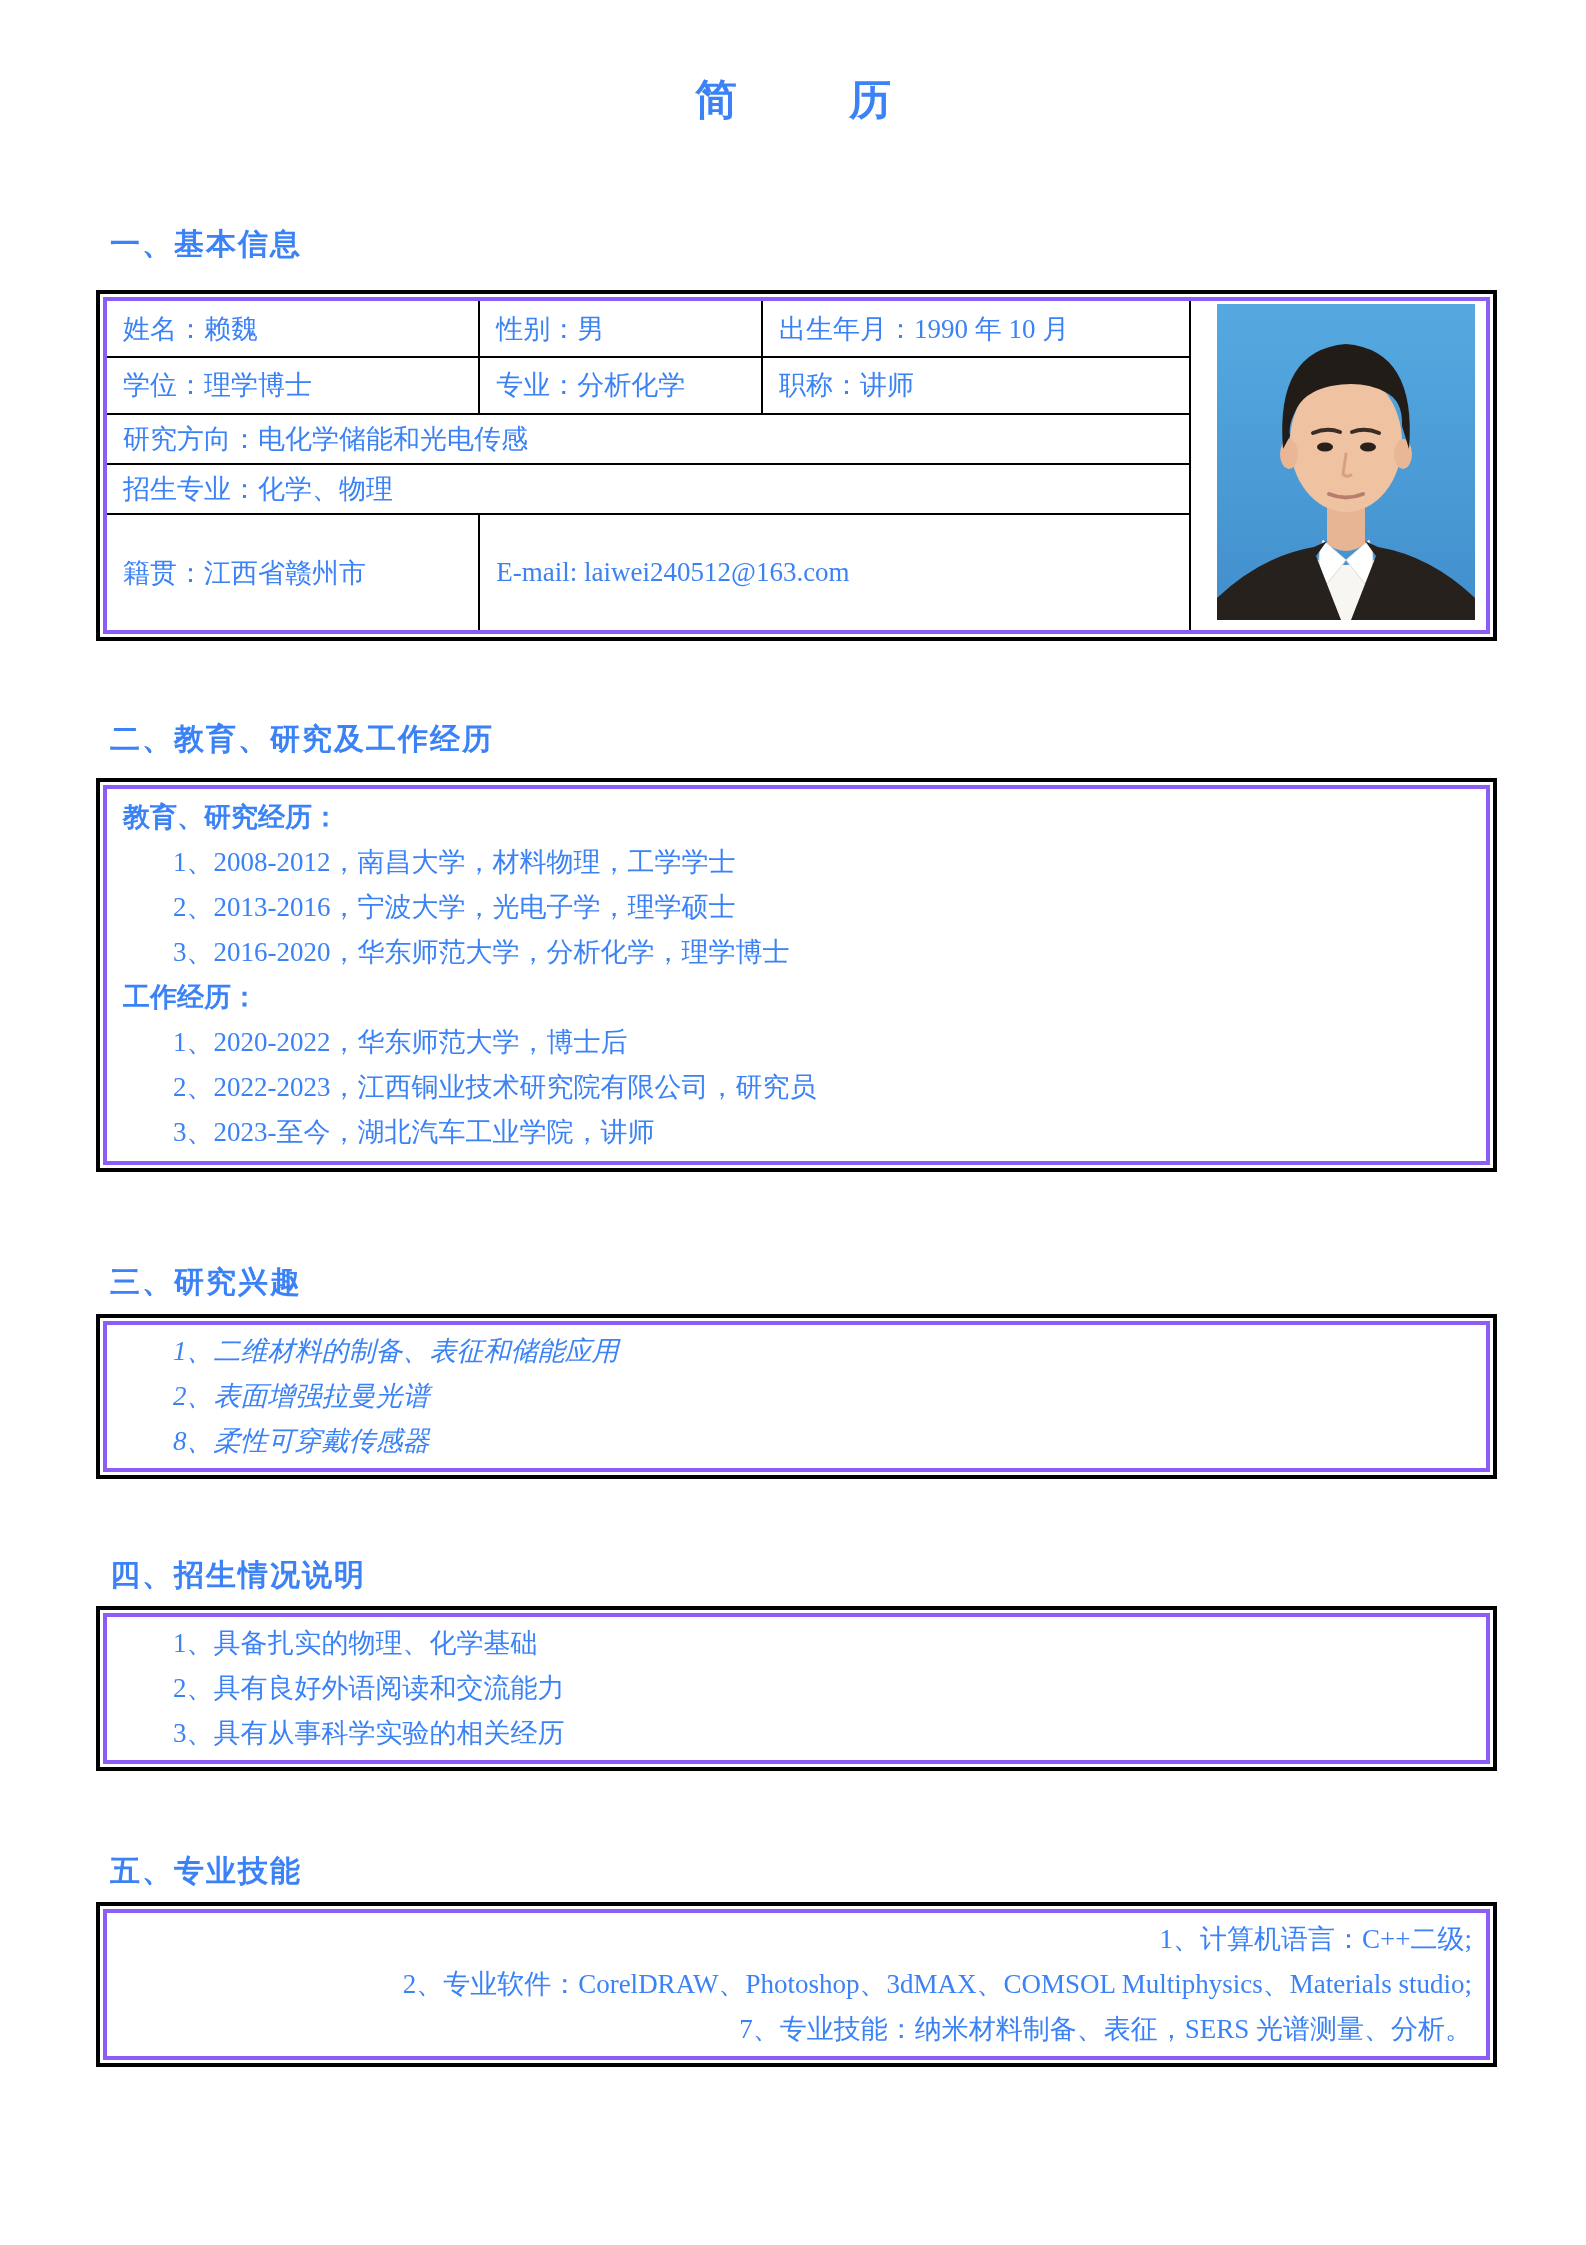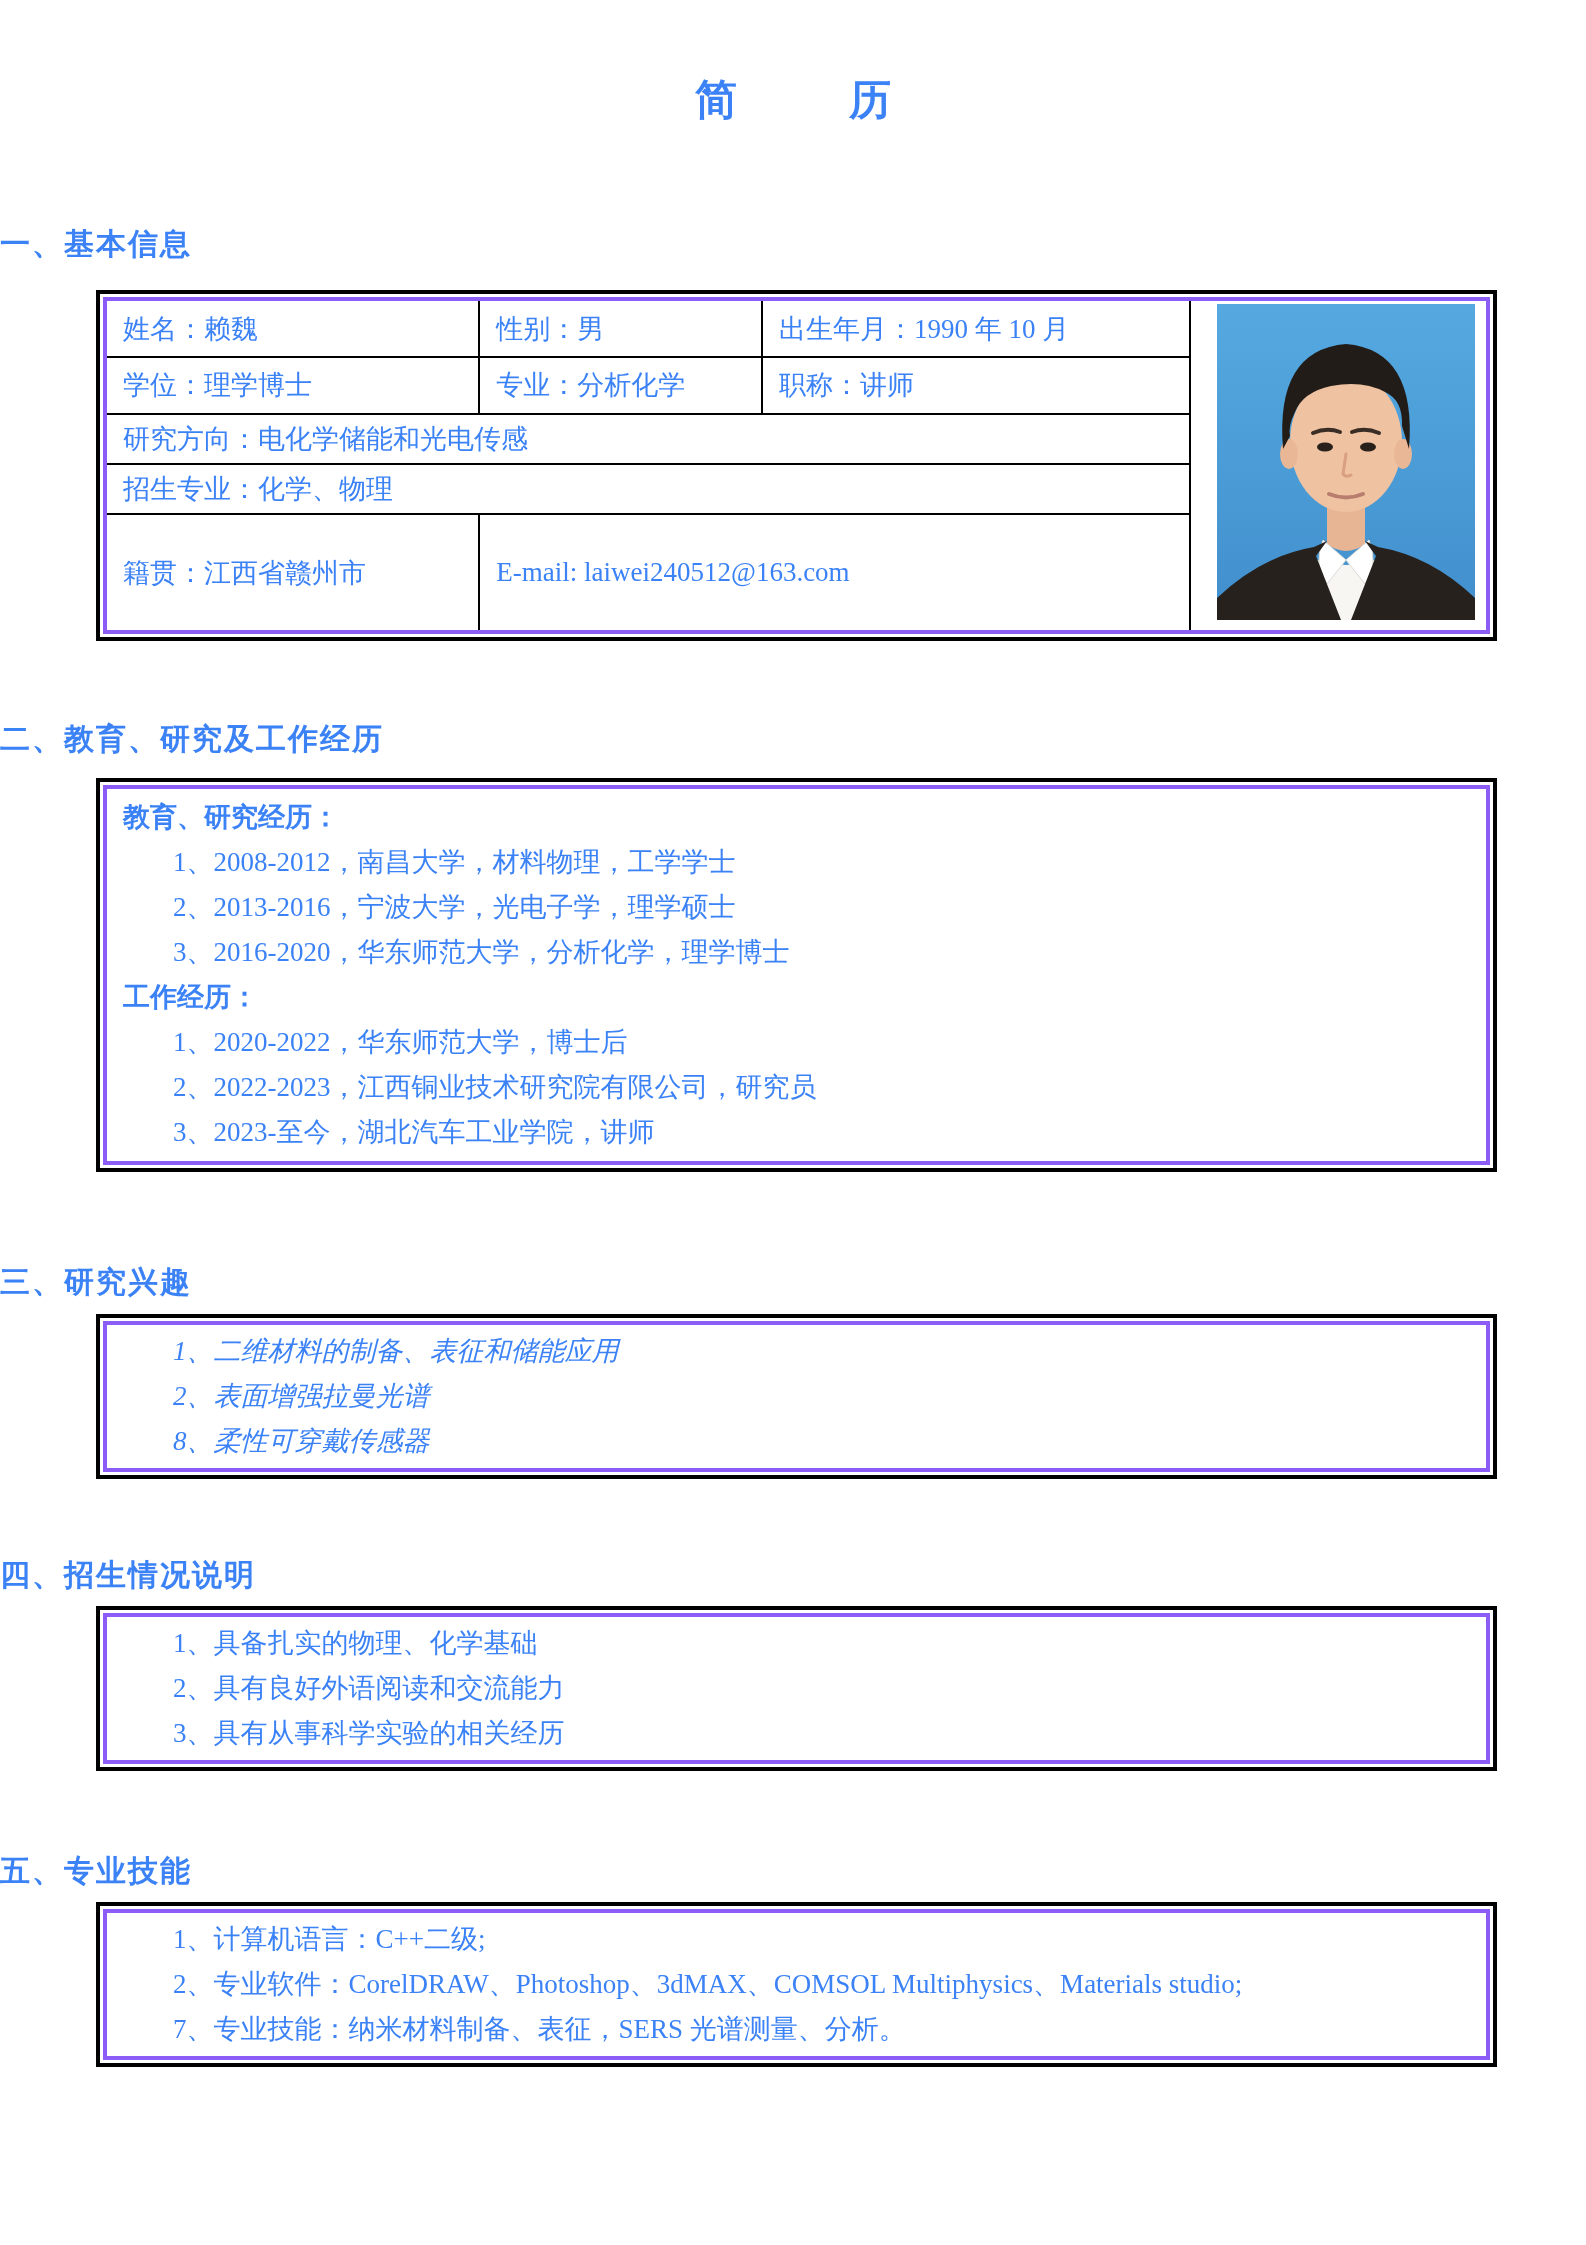--- a/index.html
+++ b/index.html
@@ -18,20 +18,21 @@
     padding-top: 74px;
     height: 126px;
     text-align: center;
     font-size: 42px;
     font-weight: bold;
     line-height: 52px;
   }
   .doc-title .t1 { margin-right: 112px; }
   
   .s-head {
+    margin-left: 110px;
     font-size: 30px;
     font-weight: bold;
     line-height: 36px;
     letter-spacing: 2px;
   }
   #h1 { margin-top: 100px; }
   #h2 { margin-top: 80px; }
   #h3 { margin-top: 92px; }
   #h4 { margin-top: 78px; }
   #h5 { margin-top: 82px; }
@@ -41,21 +42,21 @@
     margin-right: 89px;
     border: 4px solid #000;
     padding: 3px;
     background: #fff;
   }
   .dbox-inner { border: 4px solid #8b5cf6; background: #fff; }
   #tableWrap { margin-top: 28px; }
   #box2 { margin-top: 21px; }
   #box3 { margin-top: 14px; font-style: italic; }
   #box4 { margin-top: 13px; }
-  #box5 { margin-top: 13px; }
+  #box5 { margin-top: 13px; text-align: right; }
   
   table.info {
     width: 100%;
     border-collapse: collapse;
     border-style: hidden; 
     table-layout: fixed;
   }
   table.info td {
     border: 2px solid #000;
     font-size: 27px;

